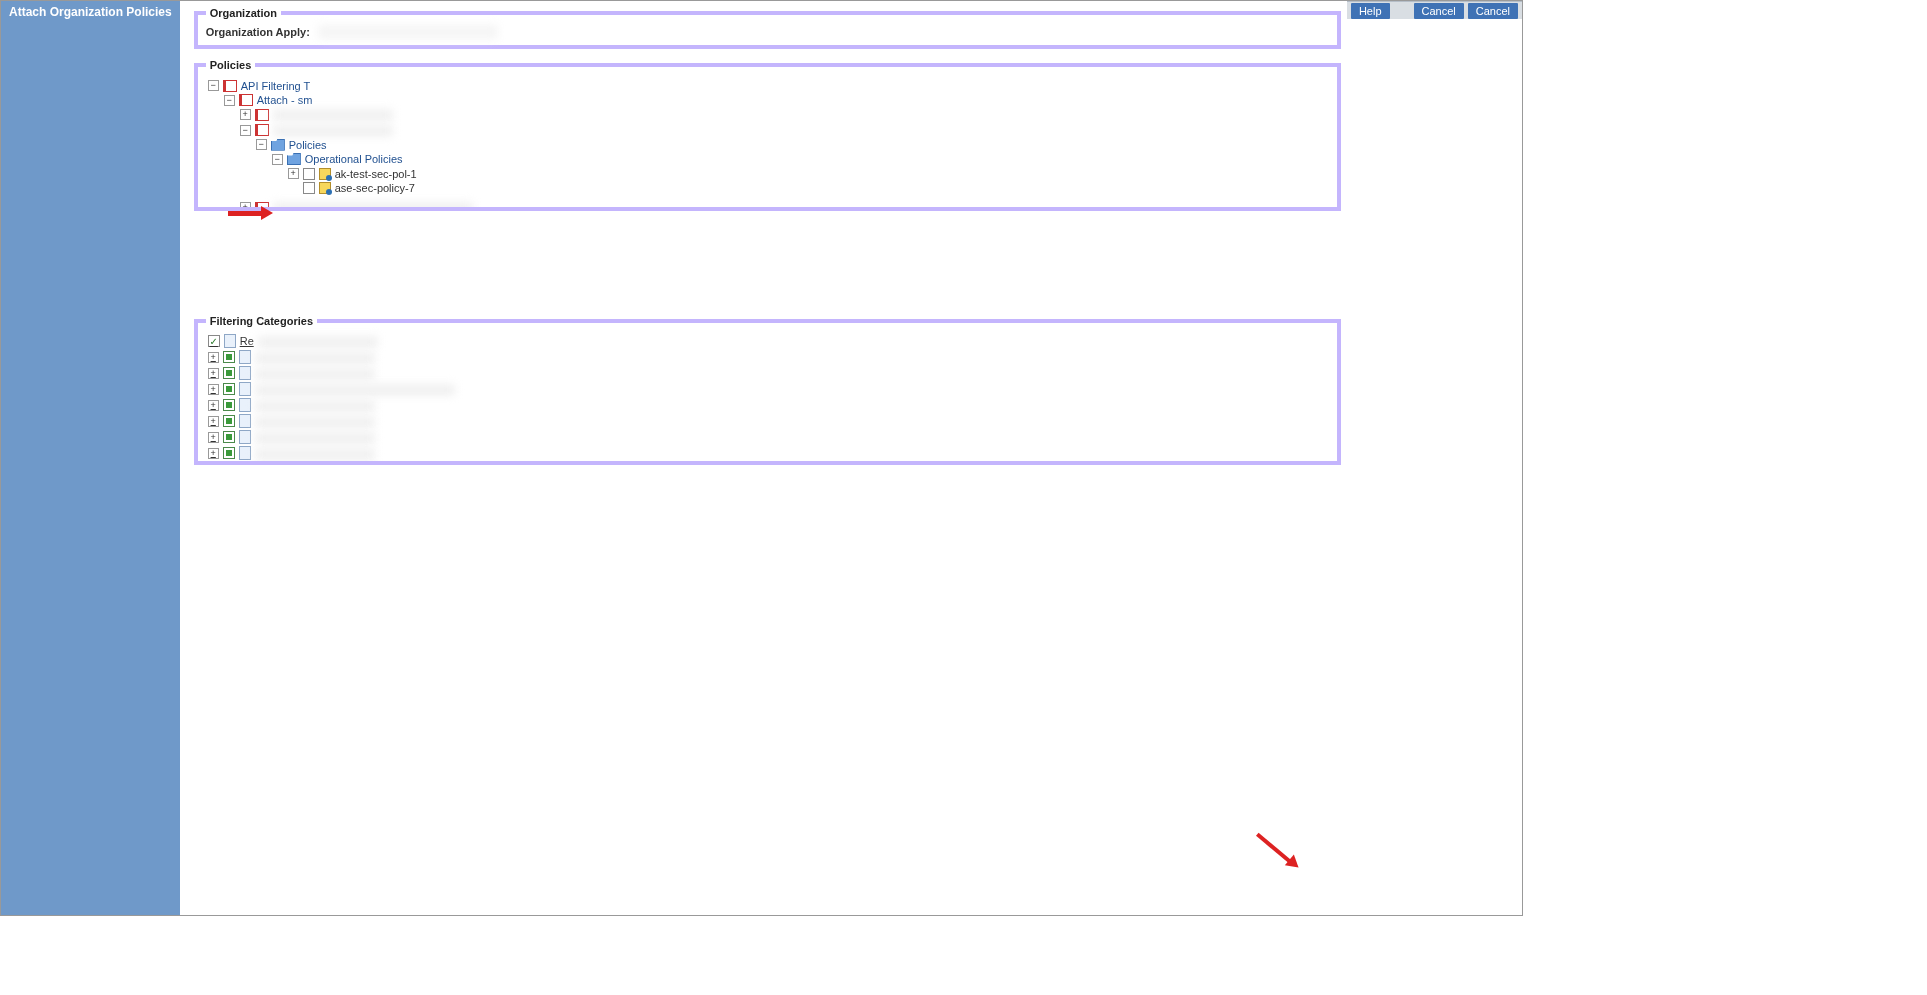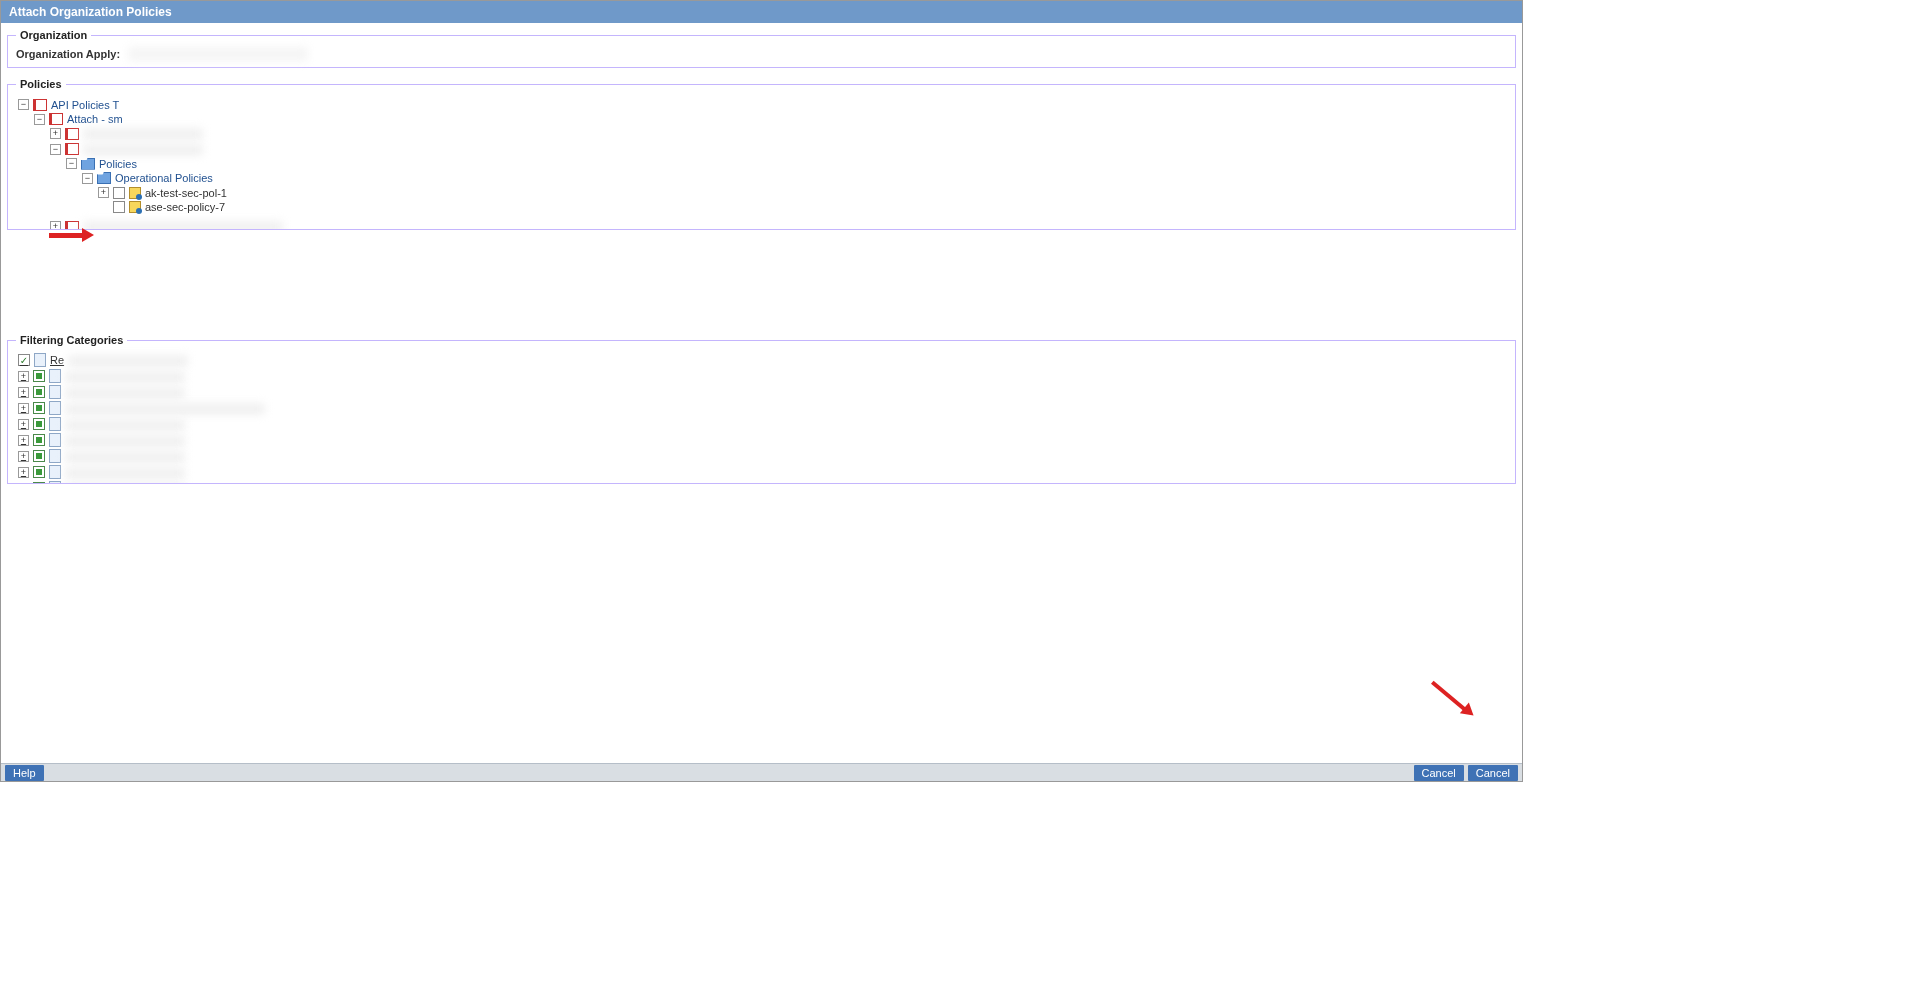--- a/index.html
+++ b/index.html
@@ -8,43 +8,43 @@
     padding: 0;
     font-family: Arial, Helvetica, sans-serif;
     font-size: 11px;
     color: #333;
     background: #fff;
     height: 100%;
   }
   .app {
     border: 1px solid #999;
     width: 1523px;
-    height: 782px;
+    height: 916px;
     position: relative;
     display: flex;
-    flex-direction: column;
+    flex-direction: row;
     background: #fff;
   }
   .titlebar {
     background: #6f99c9;
     color: #fff;
     font-weight: bold;
     font-size: 12px;
     padding: 4px 8px;
   }
   .content {
     flex: 1 1 auto;
     padding: 6px 6px 0 6px;
     overflow: hidden;
     position: relative;
   }
   fieldset {
-    border: 1px solid #c4b5fd;
+    border: 4px solid #c4b5fd;
     padding: 6px 8px;
-    margin: 0 0 10px 0;
+    margin: 0 0 10px 8px;
   }
   legend {
     font-weight: bold;
     font-size: 11px;
     padding: 0 4px;
     color: #222;
   }
   .org-row {
     display: flex;
     align-items: center;
@@ -164,20 +164,21 @@
     padding:1px 0; white-space:nowrap; font-size:11px;text-decoration:underline;
   }
   .bottombar {
     background: #d9dee3;
     border-top:1px solid #b5bec8;
     display:flex;
     align-items:center;
     justify-content:space-between;
     padding:2px 4px;
     height:18px;
+    gap:24px;
   }
   .btn {
     background:#3f72b5;
     color:#fff;
     border:none;
     padding:2px 8px;
     font-size:11px;
     cursor:pointer;
     border-radius:1px;
   }
@@ -232,21 +233,21 @@
     </fieldset>
 
     <fieldset class="policies-box">
       <legend>Policies</legend>
       <div class="tree">
         <ul>
           <li>
             <span class="tree-row">
               <span class="toggle">−</span>
               <span class="ico ico-org"></span>
-              <span>API Policies T</span>
+              <span>API Filtering T</span>
             </span>
             <ul>
               <li>
                 <span class="tree-row">
                   <span class="toggle">−</span>
                   <span class="ico ico-org"></span>
                   <span>Attach - sm</span>
                 </span>
                 <ul>
                   <li>

